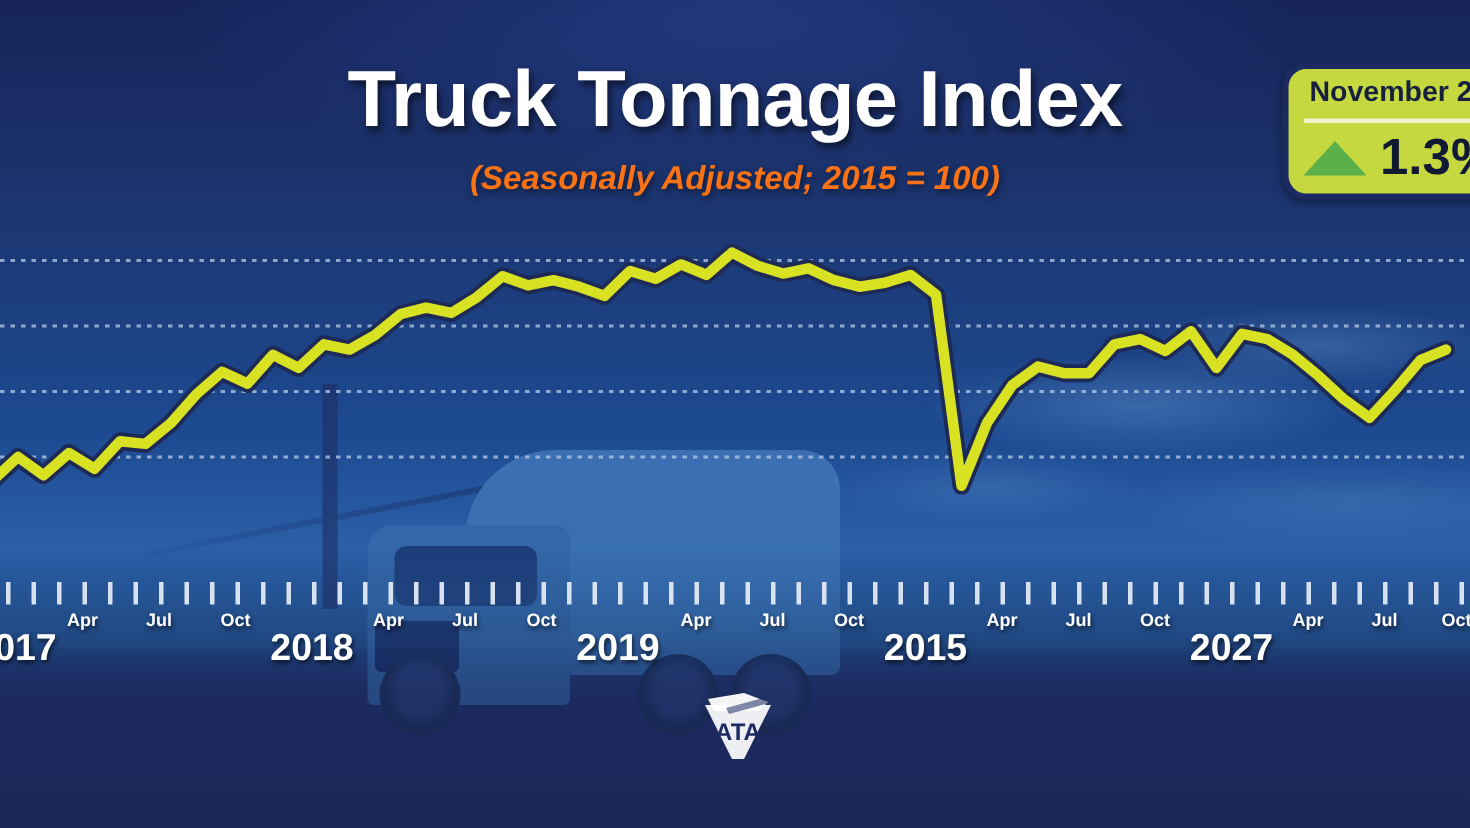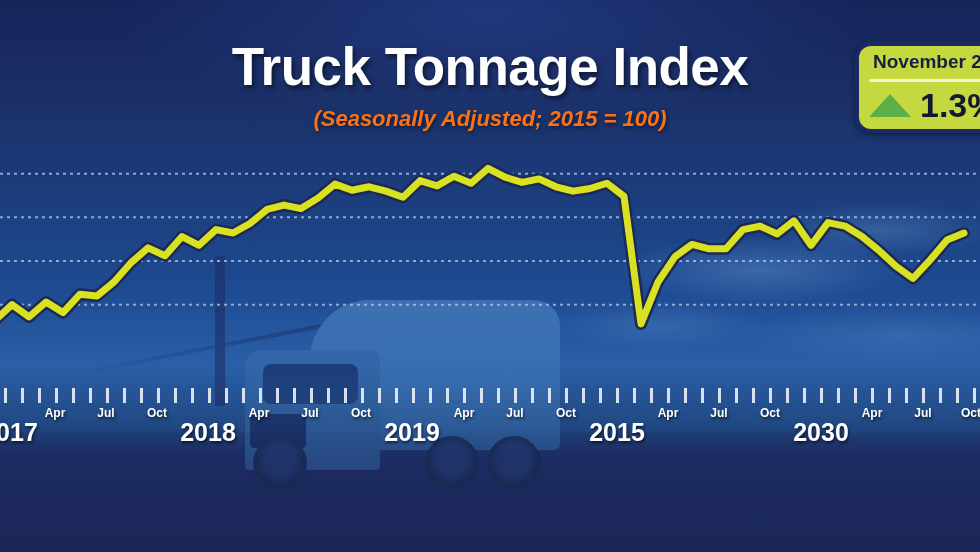--- a/index.html
+++ b/index.html
@@ -199,21 +199,29 @@
         <div class="lab m" style="left: 310px;">Jul</div>
         <div class="lab m" style="left: 361px;">Oct</div>
         <div class="lab y" style="left: 412px;">2019</div>
         <div class="lab m" style="left: 464px;">Apr</div>
         <div class="lab m" style="left: 515px;">Jul</div>
         <div class="lab m" style="left: 566px;">Oct</div>
         <div class="lab y" style="left: 617px;">2015</div>
         <div class="lab m" style="left: 668px;">Apr</div>
         <div class="lab m" style="left: 719px;">Jul</div>
         <div class="lab m" style="left: 770px;">Oct</div>
-        <div class="lab y" style="left: 821px;">2030</div>
+        <div class="lab y" style="left: 821px;">2027</div>
         <div class="lab m" style="left: 872px;">Apr</div>
         <div class="lab m" style="left: 923px;">Jul</div>
         <div class="lab m" style="left: 971px;">Oct</div>
       </div>
   </div>
 
+  <div class="logo">
+    <svg viewBox="0 0 52 50" width="52" height="50">
+      <path d="M4 10 L48 10 L30 46 L22 46 Z" fill="#ffffff" opacity=".92"></path>
+      <path d="M6 6 L30 2 L46 8 L40 14 L10 14 Z" fill="#ffffff" opacity=".95"></path>
+      <path d="M18 12 L44 5 L46 9 L20 16 Z" fill="#1b2a63" opacity=".55"></path>
+      <text x="26" y="33" text-anchor="middle" font-family="Liberation Sans, sans-serif" font-size="16" font-weight="bold" fill="#1b2a63">ATA</text>
+    </svg>
+  </div>
 
 </div>
 
 </body></html>

